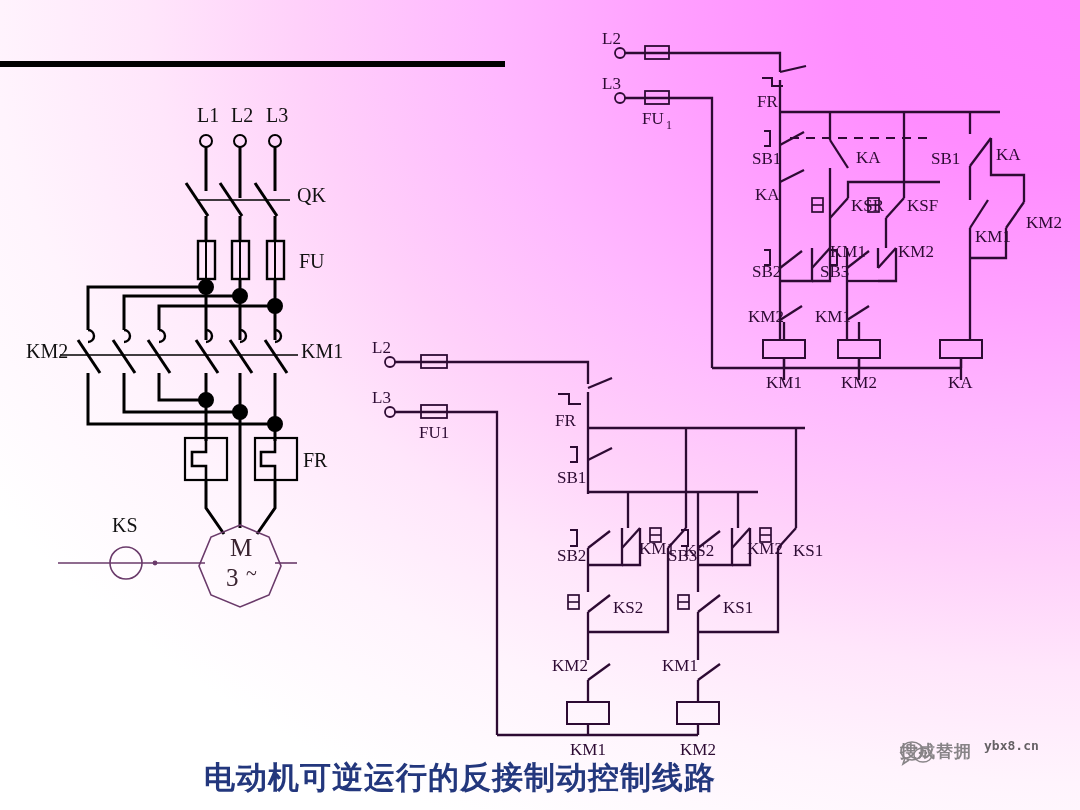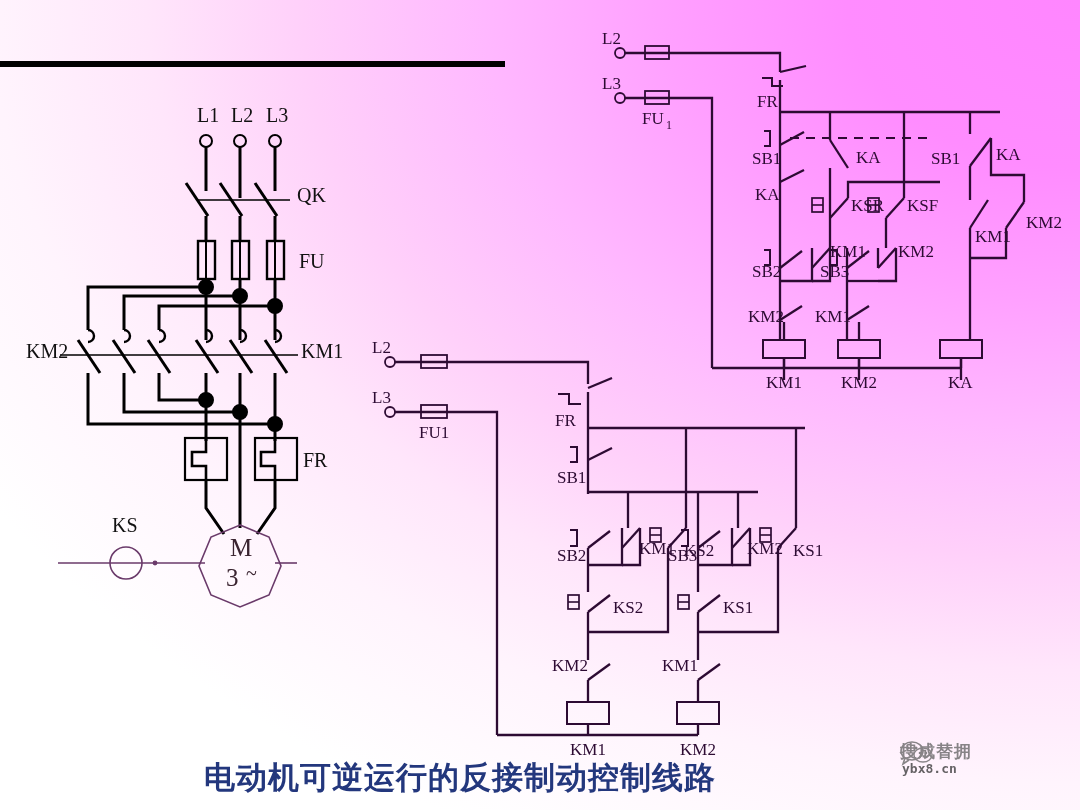--- a/index.html
+++ b/index.html
@@ -16,31 +16,31 @@
   }
   #page svg{position:absolute;left:0;top:0;}
   .title{
     position:absolute;left:140px;top:757px;width:640px;
     font-family:"DejaVu Sans", sans-serif;
     font-size:31px;font-weight:bold;color:#23377d;
     letter-spacing:1px;text-align:center;white-space:nowrap;
   }
   .wm{
     position:absolute;left:900px;top:740px;
-    display:flex;flex-direction:column;align-items:flex-start;
+    display:flex;flex-direction:row;align-items:flex-start;
     opacity:.72;
   }
   .wm-row{display:flex;align-items:center;gap:5px;}
   .wm-cn{
     font-family:"DejaVu Sans", sans-serif;font-size:17px;
     font-weight:bold;color:#5a5a5a;letter-spacing:1px;
   }
   .wm-url{
     font-family:"DejaVu Sans Mono", monospace;font-size:13px;
-    color:#2b2b2b;font-weight:bold;margin-left:2px;margin-top:-2px;
+    color:#2b2b2b;font-weight:bold;margin-left:12px;margin-top:-2px;
   }
 </style>
 </head>
 <body>
 
 <div id="page">
 
 <svg width="1080" height="810" viewBox="0 0 1080 810">
 
   <rect x="0" y="61" width="505" height="6" fill="#000000"></rect>

